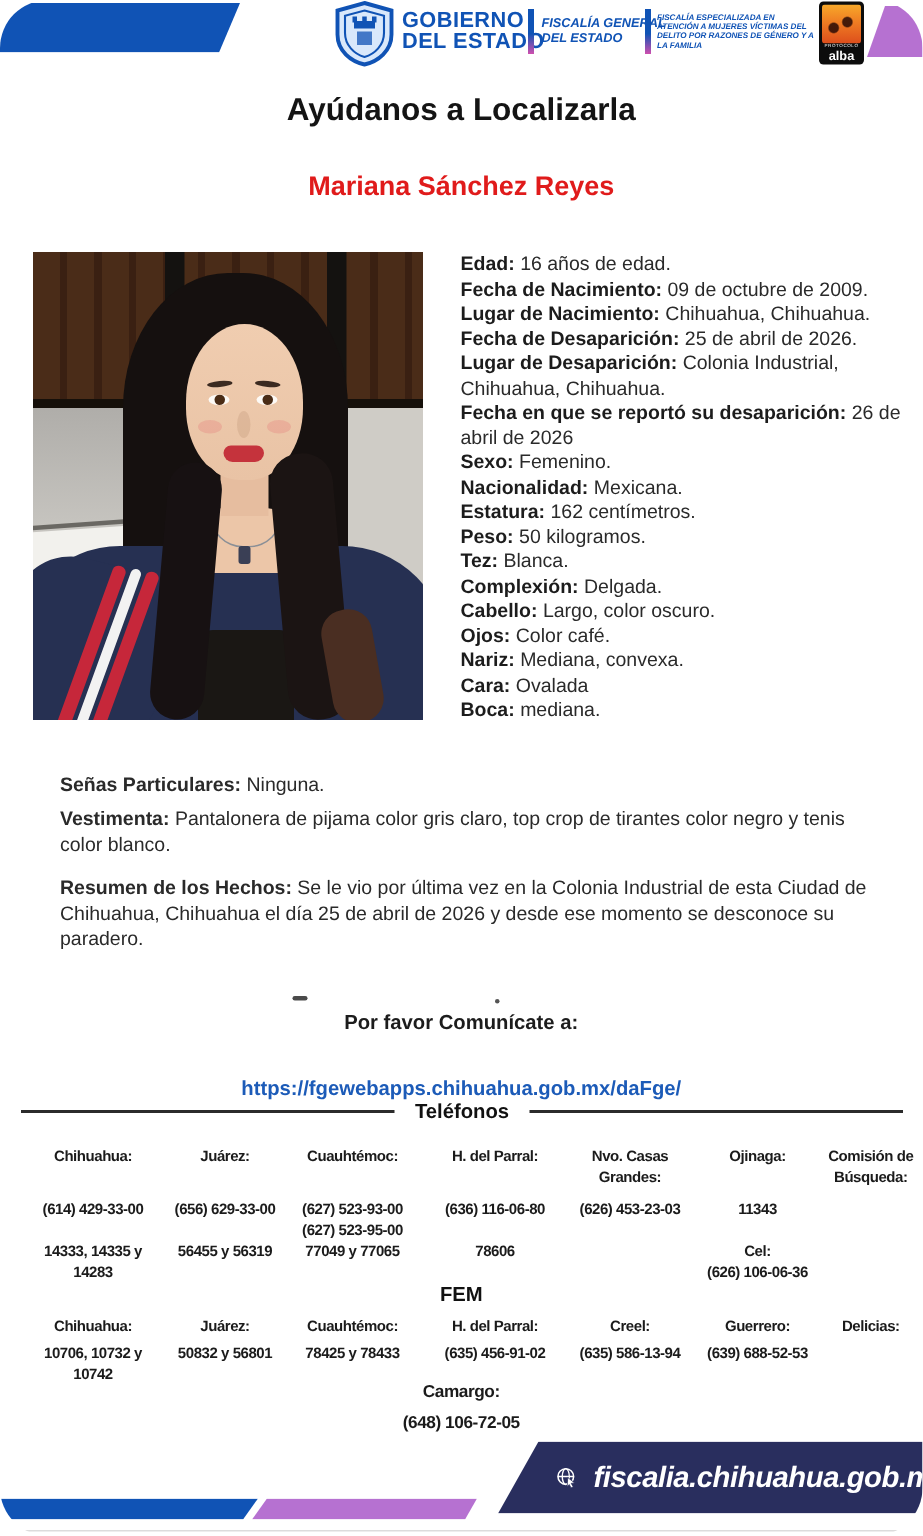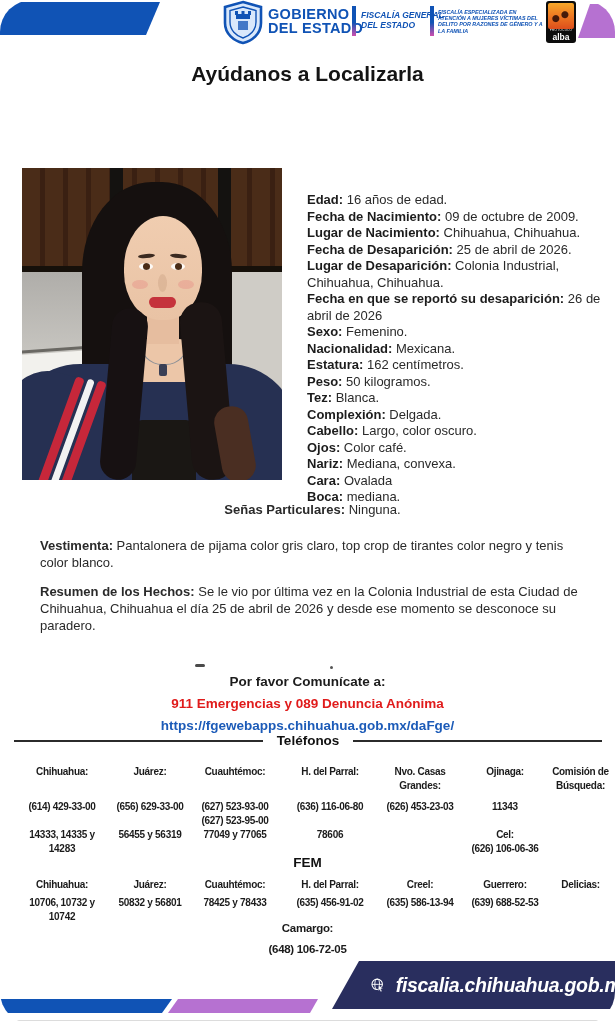--- a/index.html
+++ b/index.html
@@ -71,24 +71,24 @@
   .blush-l{left:110px;top:112px;}
   .blush-r{left:156px;top:112px;}
   .necklace{left:118px;top:172px;width:46px;height:24px;border:1.5px solid #8a8f96;border-top:none;
      border-radius:0 0 22px 22px;}
   .pendant{left:137px;top:196px;width:8px;height:12px;background:#3a3f55;border-radius:2px;}
   .hairfront-l{left:84px;top:140px;width:36px;height:172px;background:#171112;border-radius:18px;transform:rotate(5deg);}
   .hairfront-r{left:164px;top:134px;width:42px;height:178px;background:#1b1413;border-radius:20px;transform:rotate(-5deg);}
   .hairbrown{left:196px;top:238px;width:34px;height:76px;background:#4a2e22;border-radius:16px;transform:rotate(-10deg);}
 
   
-  .details{left:307px;top:192px;width:298px;font-size:13px;line-height:16.5px;color:#2a2a2a;}
+  .details{left:307px;top:168px;width:298px;font-size:13px;line-height:16.5px;color:#2a2a2a;}
   .details b{color:#1c1c1c;}
   .para{font-size:13px;line-height:17px;color:#2a2a2a;}
-  .senas{left:40px;top:501px;width:545px;text-align:center;}
+  .senas{left:40px;top:514px;width:545px;}
   .vesti{left:40px;top:537px;width:542px;}
   .resumen{left:40px;top:583px;width:548px;}
 
   
   .artifact-dash{left:195px;top:664px;width:10px;height:3px;background:#4a4a4a;border-radius:2px;}
   .artifact-dot{left:330px;top:666px;width:3px;height:3px;background:#555;border-radius:50%;}
   .comunicate{left:0;top:674px;width:615px;text-align:center;font-size:13.5px;font-weight:700;color:#1c1c1c;}
   .emergency{left:0;top:696px;width:615px;text-align:center;font-size:13.5px;font-weight:700;color:#e01b1b;}
   .daFge{left:0;top:718px;width:615px;text-align:center;font-size:13.5px;font-weight:700;color:#1c5bb8;text-decoration:none;display:block;}
 
@@ -146,20 +146,21 @@
   <div class="abs sep-bar" style="left:430px;top:6px;"></div>
   <div class="abs fem-hdr-text">FISCALÍA ESPECIALIZADA EN ATENCIÓN A MUJERES VÍCTIMAS DEL DELITO POR RAZONES DE GÉNERO Y A LA FAMILIA</div>
 
   <div class="abs alba">
     <div class="alba-art"></div>
     <div class="alba-proto">PROTOCOLO</div>
     <div class="alba-word">alba</div>
   </div>
 
   <div class="abs main-title">Ayúdanos a Localizarla</div>
+  <div class="abs person-name">Mariana Sánchez Reyes</div>
 
   <div class="abs photo">
     <div class="ph cabinet"></div>
     <div class="ph cab-frame1"></div>
     <div class="ph cab-frame2"></div>
     <div class="ph wall-right"></div>
     <div class="ph counter-line"></div>
     <div class="ph counter"></div>
     <div class="ph hair-main"></div>
     <div class="ph jacket"></div>
@@ -216,21 +217,20 @@
   <div class="abs para vesti">
     <b>Vestimenta:</b> <span>Pantalonera de pijama color gris claro, top crop de tirantes color negro y tenis color blanco.</span>
   </div>
   <div class="abs para resumen">
     <b>Resumen de los Hechos:</b> <span>Se le vio por última vez en la Colonia Industrial de esta Ciudad de Chihuahua, Chihuahua el día 25 de abril de 2026 y desde ese momento se desconoce su paradero.</span>
   </div>
 
   <div class="abs artifact-dash"></div>
   <div class="abs artifact-dot"></div>
   <div class="abs comunicate">Por favor Comunícate a:</div>
-  <div class="abs emergency">911 Emergencias y 089 Denuncia Anónima</div>
   <a class="abs daFge" href="#">https://fgewebapps.chihuahua.gob.mx/daFge/</a>
 
   <div class="abs divider">
     <div class="line"></div>
     <div class="dtitle">Teléfonos</div>
     <div class="line"></div>
   </div>
 
   <div class="abs tgrid g-head">
       <div class="tcell">Chihuahua:</div>

